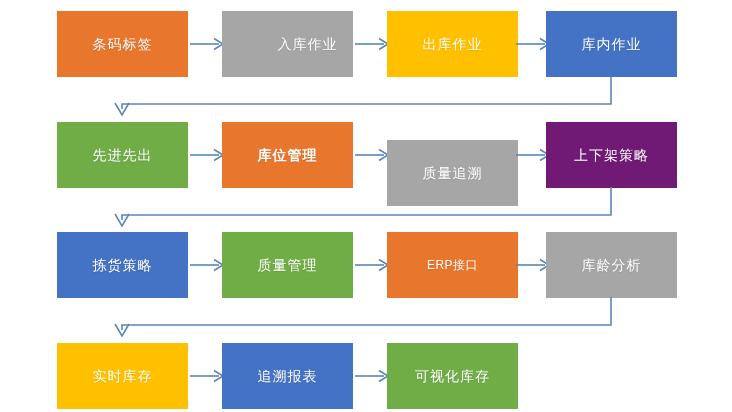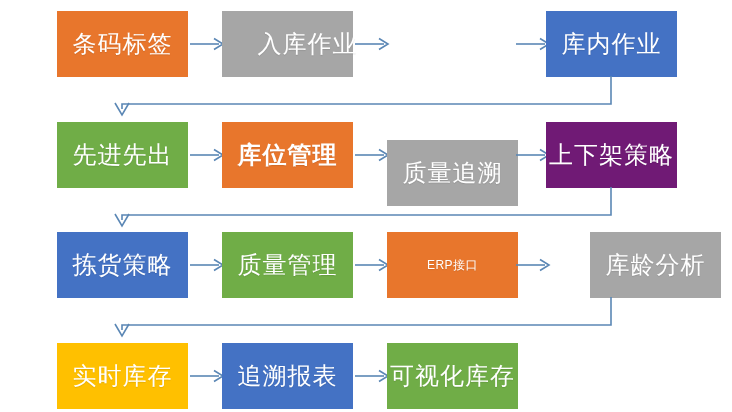--- a/index.html
+++ b/index.html
@@ -34,21 +34,21 @@
 
   .node {
     position: absolute;
     width: 131px;
     height: 66px;
     display: flex;
     align-items: center;
     justify-content: center;
     box-sizing: border-box;
     color: #ffffff;
-    font-size: 24px;
+    font-size: 14px;
     letter-spacing: 1px;
     line-height: 1;
     text-shadow: 0 1px 1px rgba(0,0,0,0.10);
     white-space: nowrap;
     user-select: none;
   }
   .node.col-0 { left: 57px; }
   .node.col-1 { left: 222px; }
   .node.col-2 { left: 387px; }
   .node.col-3 { left: 546px; }
@@ -96,20 +96,23 @@
     </div>
     <div class="node col-1" style="background-color: rgb(166, 166, 166); padding-left: 40px;">
       <span>入库作业</span>
     </div>
     <div class="harrow a1">
       <svg width="36" height="14" viewBox="0 0 36 14">
         <path d="M0 7 H29" stroke="#5B87B5" stroke-width="1.6" fill="none"></path>
         <path d="M24 1.5 L33 7 L24 12.5" stroke="#5B87B5" stroke-width="1.6" fill="none"></path>
       </svg>
     </div>
+    <div class="node col-2" style="background-color: rgb(255, 192, 0);">
+      <span>出库作业</span>
+    </div>
     <div class="harrow a2">
       <svg width="36" height="14" viewBox="0 0 36 14">
         <path d="M0 7 H29" stroke="#5B87B5" stroke-width="1.6" fill="none"></path>
         <path d="M24 1.5 L33 7 L24 12.5" stroke="#5B87B5" stroke-width="1.6" fill="none"></path>
       </svg>
     </div>
     <div class="node col-3" style="background-color: rgb(68, 114, 196);">
       <span>库内作业</span>
     </div>
   </div>
@@ -182,21 +185,21 @@
     </div>
     <div class="node col-2 latin" style="background-color: rgb(232, 118, 44);">
       <span>ERP接口</span>
     </div>
     <div class="harrow a2">
       <svg width="36" height="14" viewBox="0 0 36 14">
         <path d="M0 7 H29" stroke="#5B87B5" stroke-width="1.6" fill="none"></path>
         <path d="M24 1.5 L33 7 L24 12.5" stroke="#5B87B5" stroke-width="1.6" fill="none"></path>
       </svg>
     </div>
-    <div class="node col-3" style="background-color: rgb(166, 166, 166); margin-left: 44px;">
+    <div class="node col-3" style="background-color: rgb(166, 166, 166);">
       <span>库龄分析</span>
     </div>
   </div>
 
   <div class="snake" id="snake-2">
     <svg width="732" height="46" viewBox="0 0 732 46">
       <path d="M611 0 V28 H122 V33" stroke="#5B87B5" stroke-width="1.6" fill="none"></path>
       <path d="M115 27 L122 39 L129 27" stroke="#5B87B5" stroke-width="1.6" fill="none"></path>
     </svg>
   </div>

